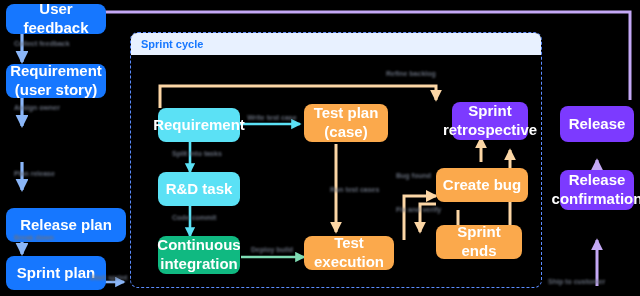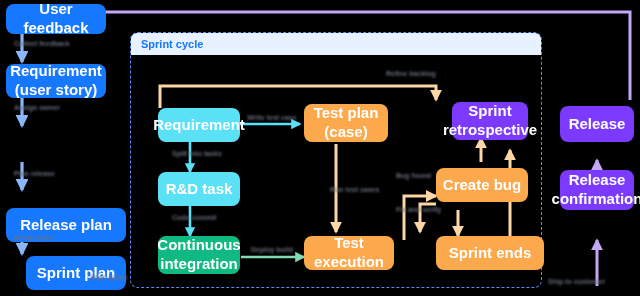--- a/index.html
+++ b/index.html
@@ -100,21 +100,21 @@
 
   <div class="node n-blue" style="left:6px;top:64px;width:100px;height:34px;white-space:pre-line;">
     <span style="white-space:pre-line;">Requirement
 (user story)</span></div>
 
 
   <div class="node n-blue" style="left:6px;top:192px;width:120px;height:34px;margin-top:16px;">
     <span>Release plan</span>
     </div>
 
-  <div class="node n-blue" style="left:6px;top:256px;width:100px;height:34px;margin-left:20px;">
+  <div class="node n-blue" style="left:6px;top:256px;width:100px;height:34px;">
     <span>Sprint plan</span>
     </div>
 
   <div class="node n-cyan" style="left:158px;top:108px;width:82px;height:34px;color:#fff;">
     <span>Requirement</span>
     </div>
 
   <div class="node n-cyan" style="left:158px;top:172px;width:82px;height:34px;color:#fff;">
     <span>R&amp;D task</span>
     </div>
@@ -130,21 +130,21 @@
     </div>
 
   <div class="node n-orange" style="left:304px;top:236px;width:90px;height:34px;">
     <span>Test execution</span>
     </div>
 
   <div class="node n-orange" style="left:436px;top:168px;width:92px;height:34px;">
     <span>Create bug</span>
     </div>
 
-  <div class="node n-orange" style="left:436px;top:236px;width:108px;height:34px;">
+  <div class="node n-orange" style="left:436px;top:225px;width:86px;height:34px;">
     <span>Sprint ends</span>
     </div>
 
   <div class="node n-purple" style="left:452px;top:102px;width:76px;height:38px;">
     <span style="white-space:pre-line;">Sprint
 retrospective</span>
     </div>
 
   <div class="node n-purple" style="left:560px;top:106px;width:74px;height:36px;">
     <span>Release</span>

